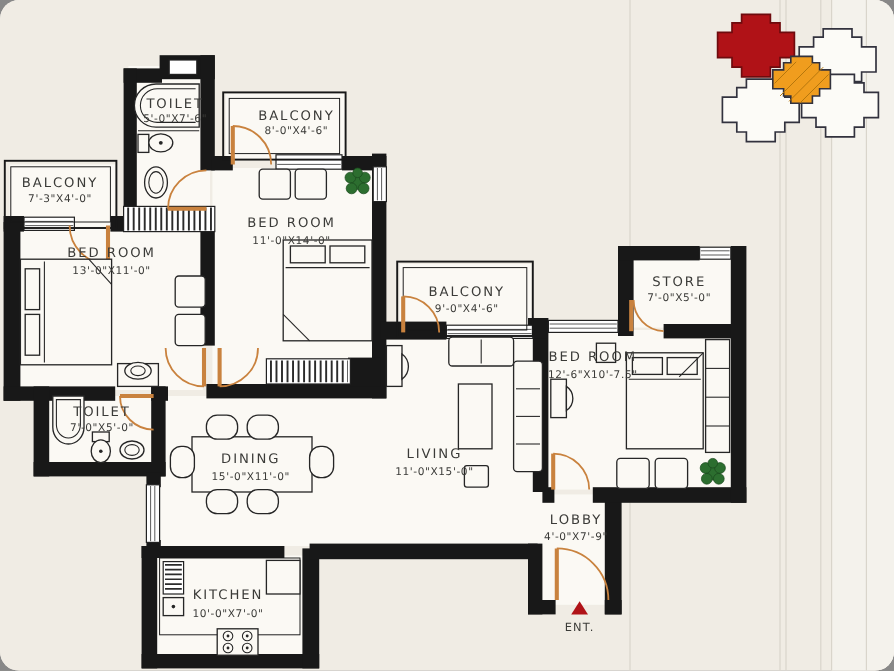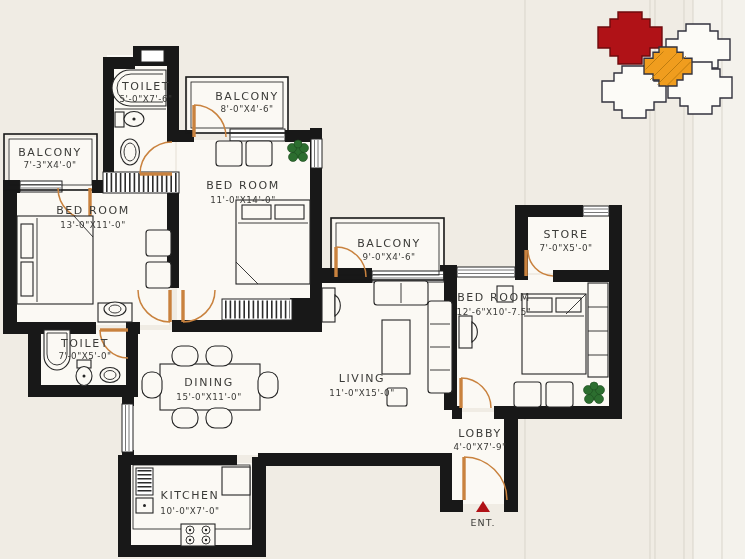--- a/index.html
+++ b/index.html
@@ -2,21 +2,21 @@
 <html style="--paper: #f0ece4; --ink: #181818; --floor: #fbf9f4; --door: #c9823e; --plant: #2c6e2f; --accent-red: #b01217; --accent-orange: #f09d1e; --site-outline: #32323e; --fold: #d9d5cb; --band: #f4f2ec; --label: #3b3b38;"><head>
 <meta charset="utf-8">
 <style>
   :root{
     --paper:#f0ece4; --ink:#181818; --floor:#fbf9f4; --door:#c9823e;
     --plant:#2c6e2f; --accent-red:#b01217; --accent-orange:#f09d1e;
     --site-outline:#32323e; --fold:#d9d5cb; --band:#f4f2ec; --label:#3b3b38;
   }
   html,body{margin:0;padding:0;background:#888;}
   #stage{width:745px;height:559px;background:var(--paper);position:relative;overflow:hidden;
-         font-family:"DejaVu Sans",sans-serif;}
+         font-family:"DejaVu Sans",sans-serif;border-radius:16px;}
   svg{display:block;}
   .wall{fill:var(--ink);}
   .floor{fill:var(--floor);}
   .thin{fill:none;stroke:var(--ink);stroke-width:1.6;}
   .thin2{fill:none;stroke:var(--ink);stroke-width:0.8;}
   .win{fill:#ffffff;stroke:#222;stroke-width:1;}
   .winline{stroke:#555;stroke-width:0.8;}
   .furn{fill:var(--floor);stroke:#262626;stroke-width:1.1;}
   .furnline{stroke:#262626;stroke-width:0.9;fill:none;}
   .door-arc{fill:none;stroke:var(--door);stroke-width:1.5;}

